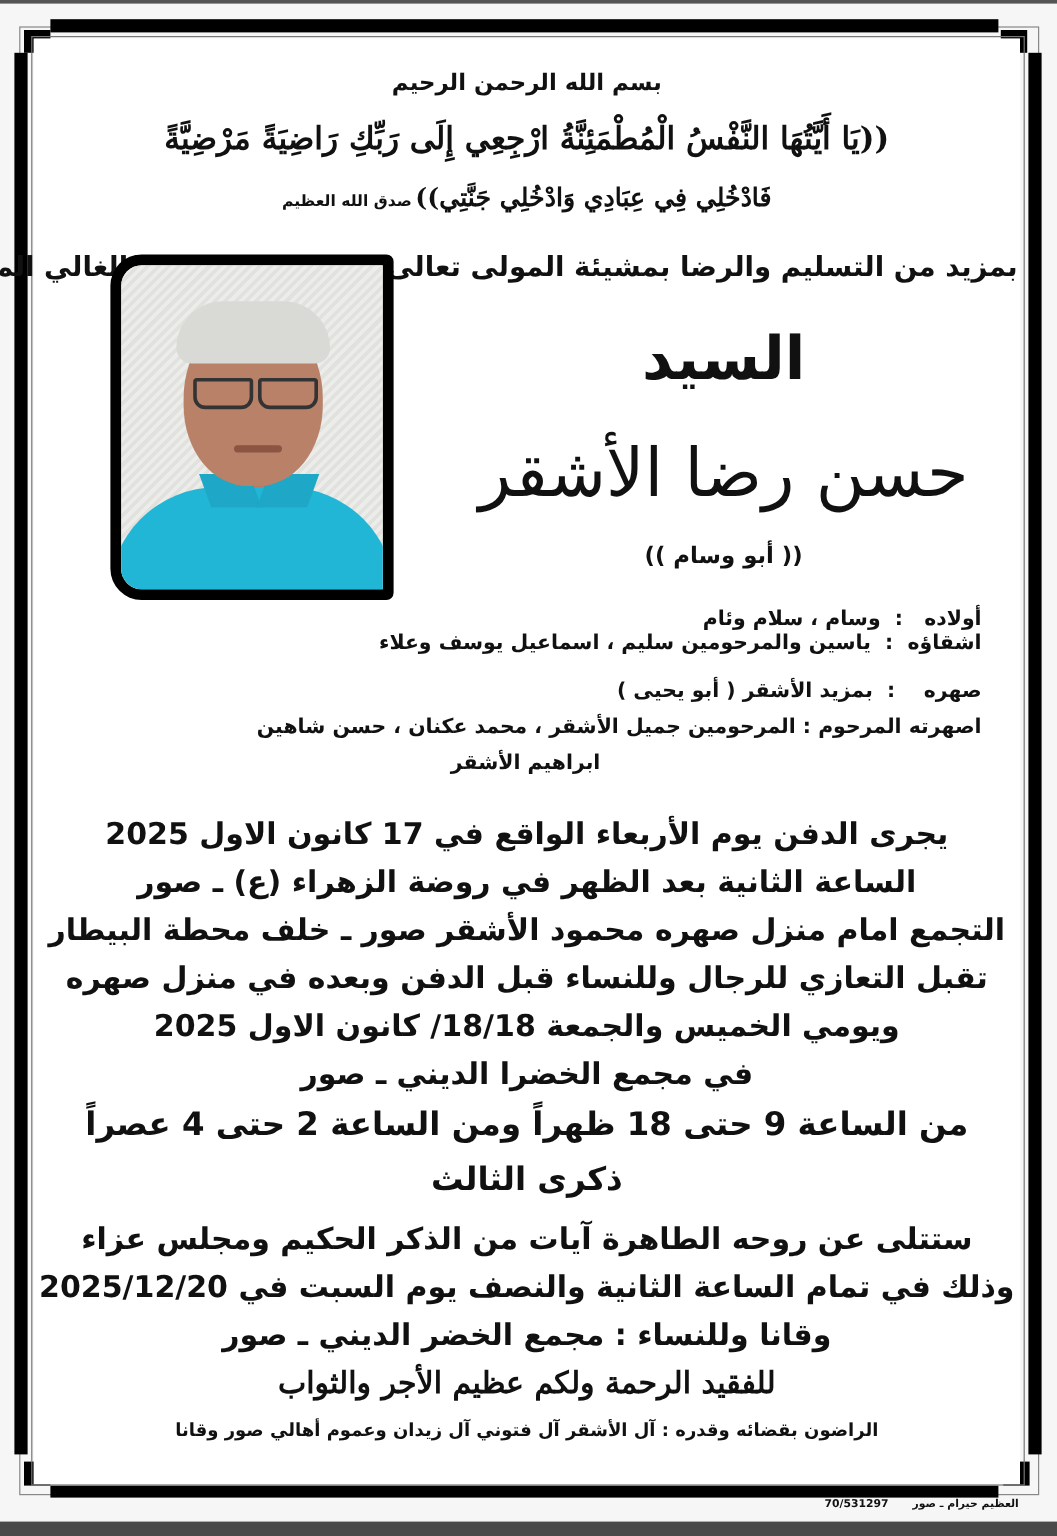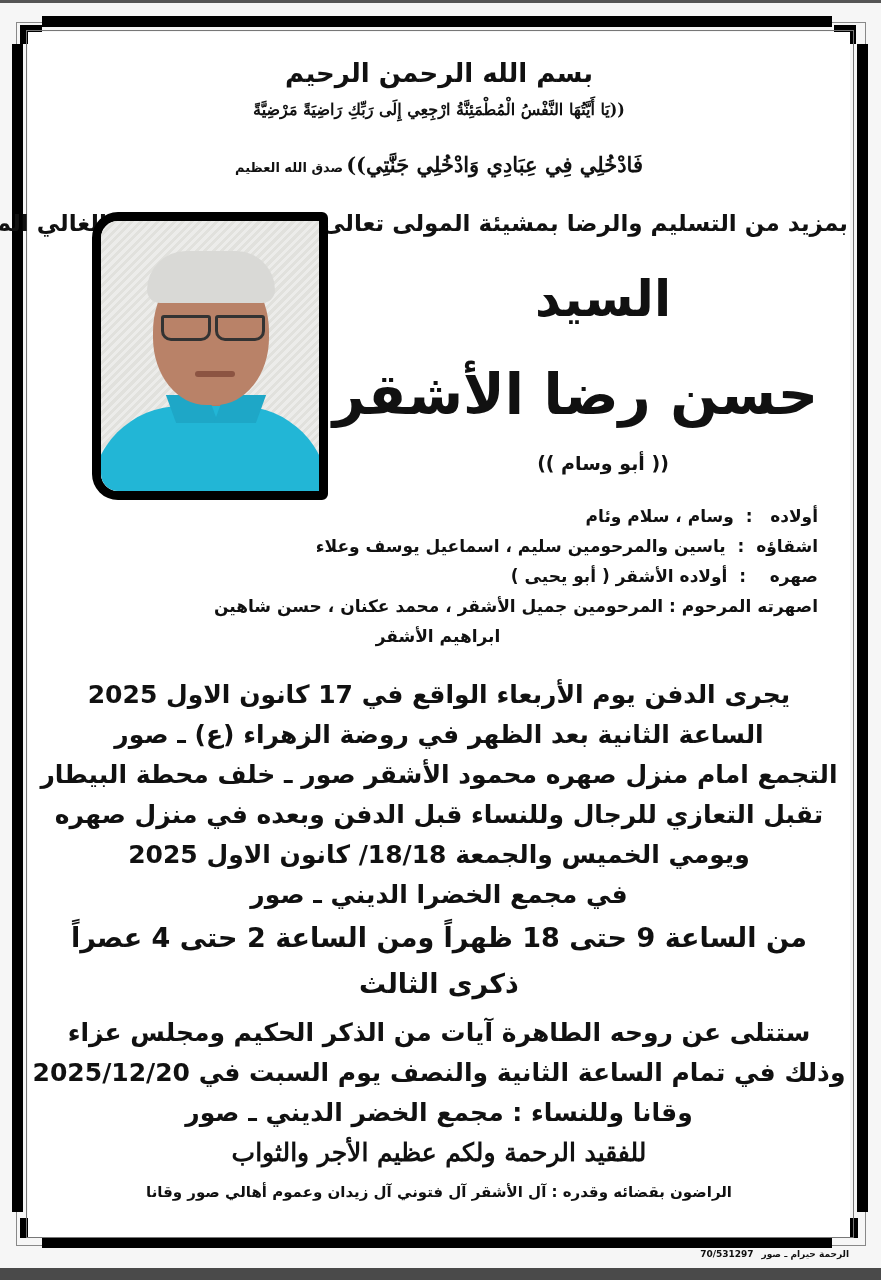--- a/index.html
+++ b/index.html
@@ -15,29 +15,29 @@
   
   .frame-outer-thin { position: absolute; border: 1px solid #888; }
   .frame-thick { position: absolute; background: #000; }
   .frame-inner-thin { position: absolute; border: 1.5px solid #777; }
 
   .paper { position: absolute; left: 28px; top: 32px; width: 822px; height: 1205px; background: #fff; }
 
   .content { position: absolute; left: 30px; top: 40px; width: 818px; direction: rtl; text-align: center; }
   .line { position: absolute; left: 0; width: 818px; white-space: nowrap; text-align: center; font-weight: bold; }
 
-  .basmala { top: 18px; font-size: 26px; }
-  .ayah1 { top: 60px; font-size: 16px; font-weight: bold; font-family: "DejaVu Serif", serif; }
+  .basmala { top: 18px; font-size: 19px; }
+  .ayah1 { top: 60px; font-size: 26px; font-weight: bold; font-family: "DejaVu Serif", serif; }
   .ayah2 { top: 112px; font-size: 21px; font-family: "DejaVu Serif", serif; }
   .ayah2 .sadaq { font-size: 13px; font-family: "DejaVu Sans", sans-serif; margin-right: 3px; }
   .intro { top: 170px; font-size: 23px; }
 
   .title-block { position: absolute; right: 30px; width: 430px; text-align: center; }
   .sayyid { top: 230px; font-size: 50px; font-weight: 900; }
-  .name { top: 322px; font-size: 56px; font-weight: 700; white-space: nowrap; }
+  .name { top: 322px; font-size: 56px; font-weight: 400; white-space: nowrap; }
   .kunya { top: 412px; font-size: 19px; font-weight: bold; }
 
   .photo {
     position: absolute; left: 92px; top: 212px; width: 218px; height: 270px;
     border: 9px solid #000; border-radius: 26px 6px 6px 26px; overflow: hidden;
     background: #e9e9e4;
   }
   .photo .wall { position:absolute; inset:0; background: repeating-linear-gradient(135deg,#ececea 0 3px,#e1e1dd 3px 6px); }
   .photo .shirt { position:absolute; left:-10px; right:-10px; bottom:-20px; height:105px; background:#22b6d6; border-radius: 90px 90px 0 0; }
   .photo .collar-l { position:absolute; left:70px; bottom:68px; width:42px; height:28px; background:#1ea7c7; transform: skewX(20deg); }
@@ -47,32 +47,32 @@
   .photo .hair { position:absolute; left:46px; top:30px; width:128px; height:52px; background:#d9d9d6; border-radius: 60px 60px 20px 20px; }
   .photo .glasses { position:absolute; left:60px; top:94px; width:104px; height:22px; }
   .photo .glasses span { position:absolute; top:0; width:44px; height:20px; border:3px solid #333; border-radius: 3px 3px 10px 10px; }
   .photo .glasses span:first-child { left:0; }
   .photo .glasses span:last-child { right:0; }
   .photo .mouth { position:absolute; left:94px; top:150px; width:40px; height:6px; background:#8c5442; border-radius:4px; }
 
   .family { position: absolute; right: 30px; width: 760px; text-align: right; font-size: 17px; font-weight: bold; }
   .family .row { position: absolute; right: 0; white-space: nowrap; }
   .family .lbl { display: inline-block; }
-  .r1 { top: 466px; } .r2 { top: 496px; } .r3 { top: 526px; } .r4 { top: 556px; }
+  .r1 { top: 466px; } .r2 { top: 486px; } .r3 { top: 526px; } .r4 { top: 556px; }
   .r5 { top: 586px; right: 0; width: 760px; text-align: center; }
 
   .big { font-size: 25px; }
   .b1 { top: 640px; } .b2 { top: 680px; } .b3 { top: 720px; } .b4 { top: 760px; }
   .b5 { top: 800px; } .b6 { top: 840px; } .b7 { top: 882px; font-size: 27px; } .b8 { top: 928px; font-size: 27px; }
   .b9 { top: 978px; } .b10 { top: 1018px; } .b11 { top: 1058px; }
   .b12 { top: 1098px; font-size: 25px; font-family: "DejaVu Serif", serif; }
   .b13 { top: 1143px; font-size: 15px; }
 
   .printer { position: absolute; right: 32px; top: 1249px; direction: rtl; font-size: 9px; font-weight: bold; white-space: nowrap; }
-  .printer .num { margin-right: 8px; direction: ltr; unicode-bidi: embed; }
+  .printer .num { margin-right: 20px; direction: ltr; unicode-bidi: embed; }
 </style>
 </head>
 <body>
 
 <div class="topstrip"></div>
 
 <div class="frame-outer-thin" style="left:16px; top:22px; width:848px; height:1222px;"></div>
 <div class="frame-thick" style="left:42px; top:16px; width:790px; height:11px;"></div>
 <div class="frame-thick" style="left:12px; top:44px; width:11px; height:1168px;"></div>
 <div class="frame-thick" style="left:857px; top:44px; width:11px; height:1168px;"></div>
@@ -98,21 +98,21 @@
   <div class="title-block kunya">(( أبو وسام ))</div>
 
   <div class="family">
     <div class="row r1">
       <span class="lbl">أولاده</span><span style="white-space:pre">   :  </span><span>وسام ، سلام وئام</span>
     </div>
     <div class="row r2">
       <span class="lbl">اشقاؤه</span><span style="white-space:pre">  :  </span><span>ياسين والمرحومين سليم ، اسماعيل يوسف وعلاء</span>
     </div>
     <div class="row r3">
-      <span class="lbl">صهره</span><span style="white-space:pre">    :  </span><span>أولاده الأشقر ( أبو يحيى )</span>
+      <span class="lbl">صهره</span><span style="white-space:pre">    :  </span><span>بمزيد الأشقر ( أبو يحيى )</span>
     </div>
     <div class="row r4">
       <span class="lbl">اصهرته المرحوم</span><span style="white-space:pre"> : </span><span>المرحومين جميل الأشقر ، محمد عكنان ، حسن شاهين</span>
     </div>
     <div class="row r5">
       <span>ابراهيم الأشقر</span>
     </div>
   </div>
 
   <div class="line big b1">يجرى الدفن يوم الأربعاء الواقع في 17 كانون الاول 2025</div>
@@ -139,16 +139,16 @@
   <div class="head"></div>
   <div class="hair"></div>
   <div class="glasses">
       <span></span>
       <span></span>
     </div>
   <div class="mouth"></div>
 </div>
 
 <div class="printer">
-  <span>الرحمة حيرام ـ صور</span><span class="num">70/531297</span>
+  <span>العظيم حيرام ـ صور</span><span class="num">70/531297</span>
 </div>
 
 <div class="bottomstrip"></div>
 
 </body></html>

